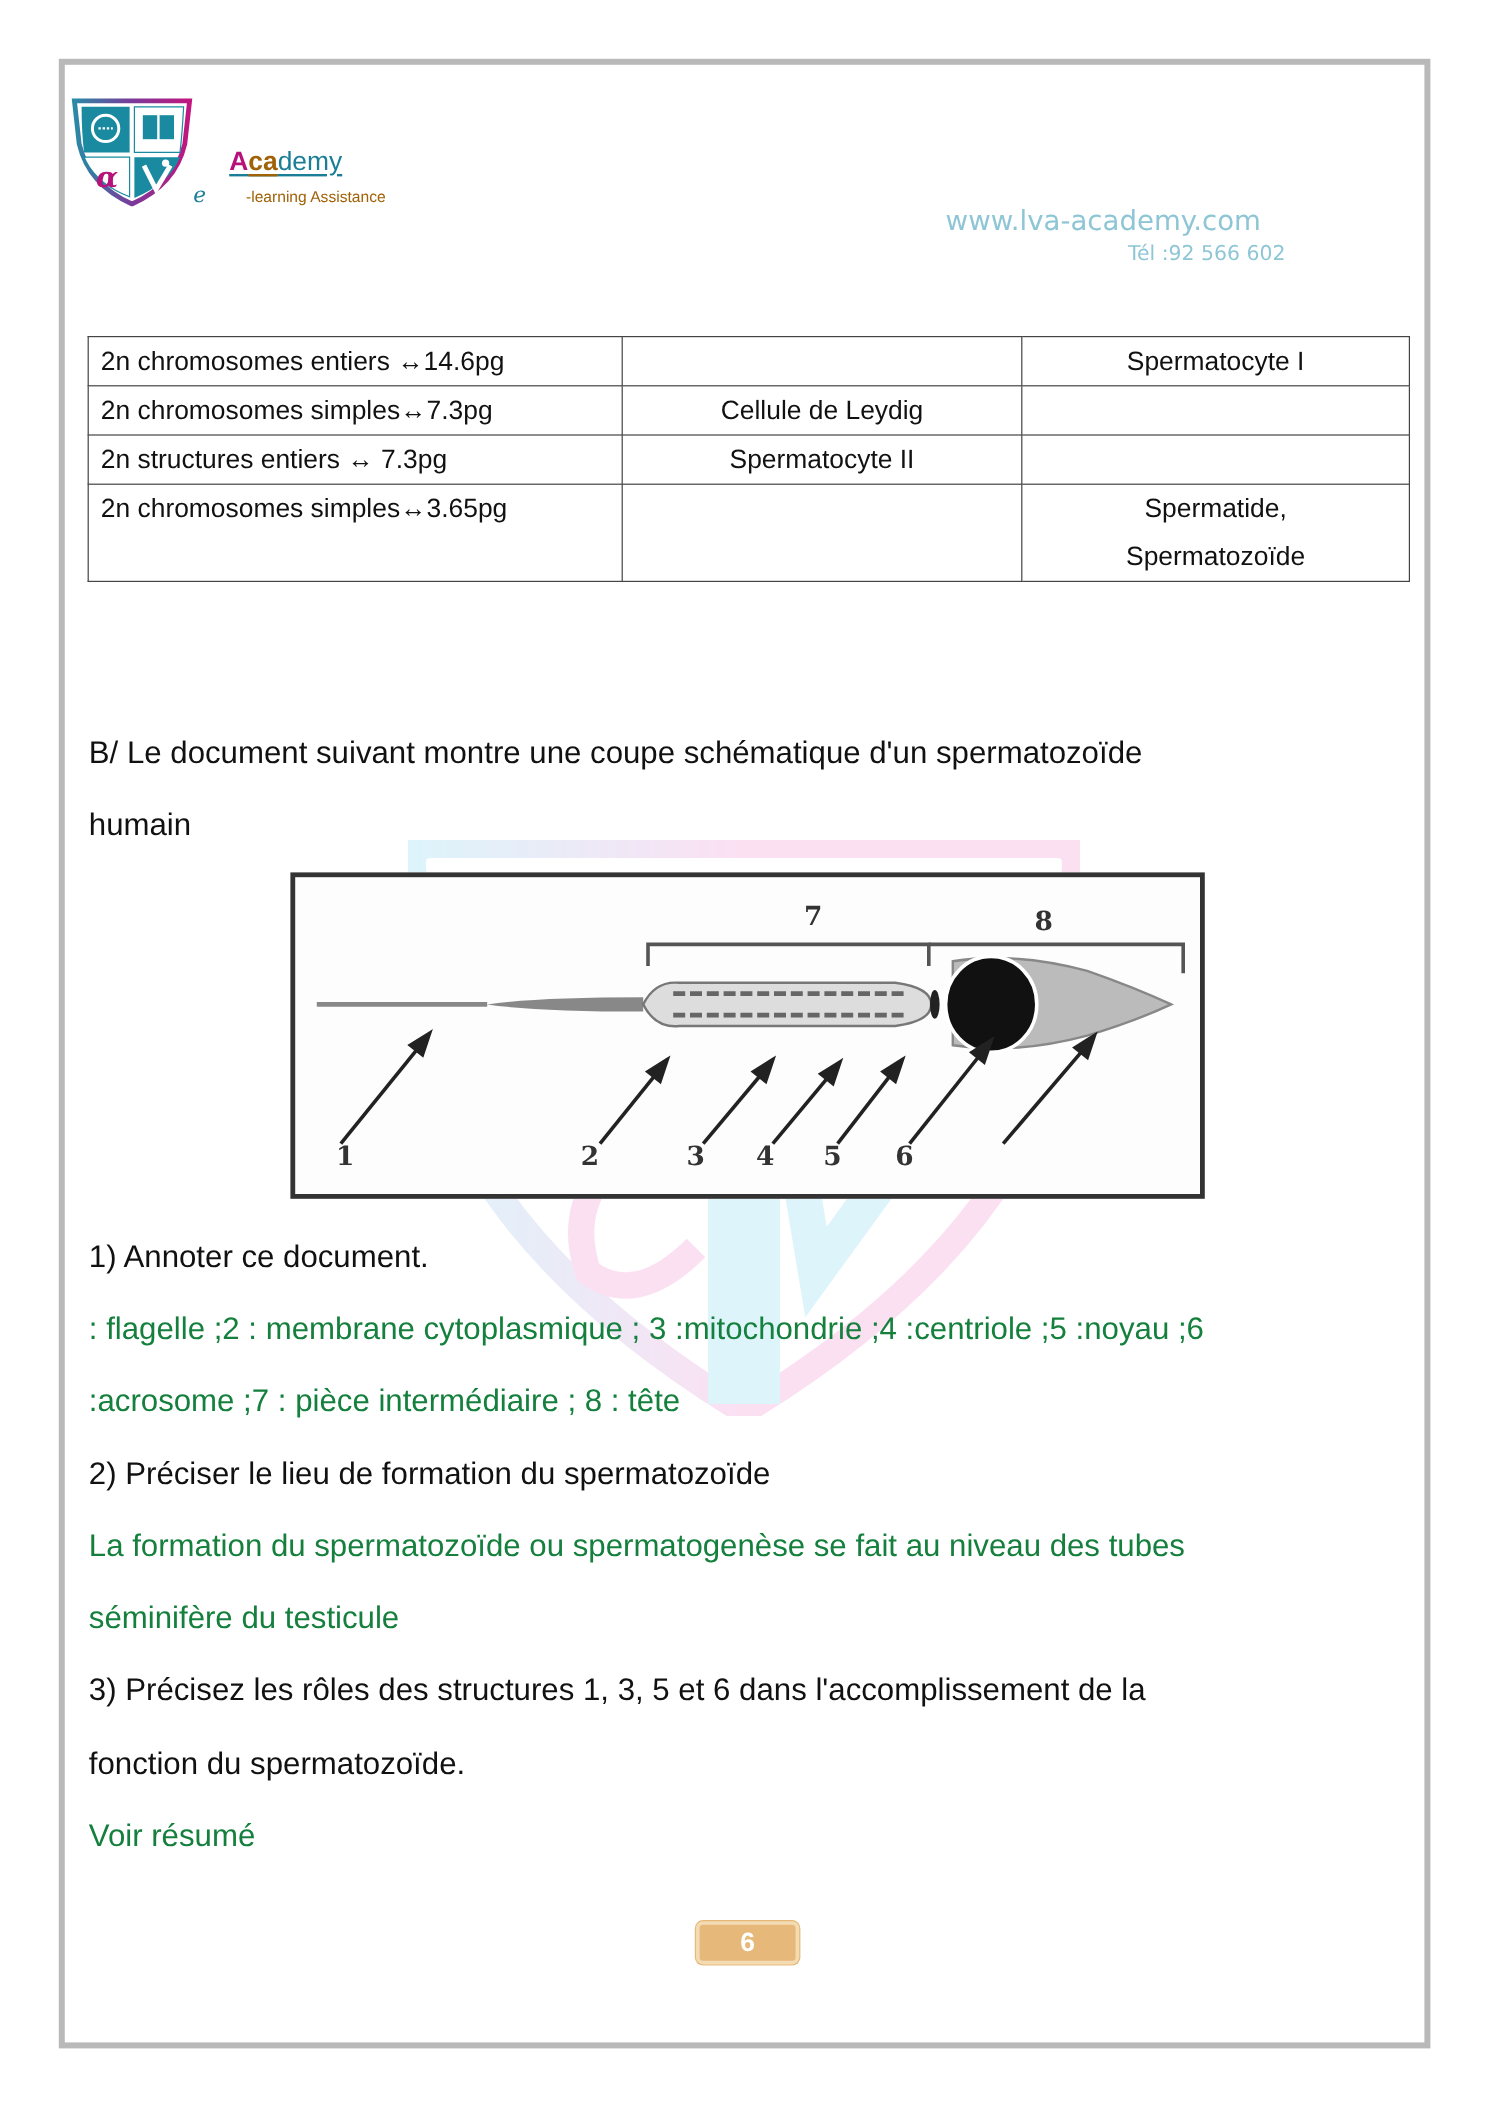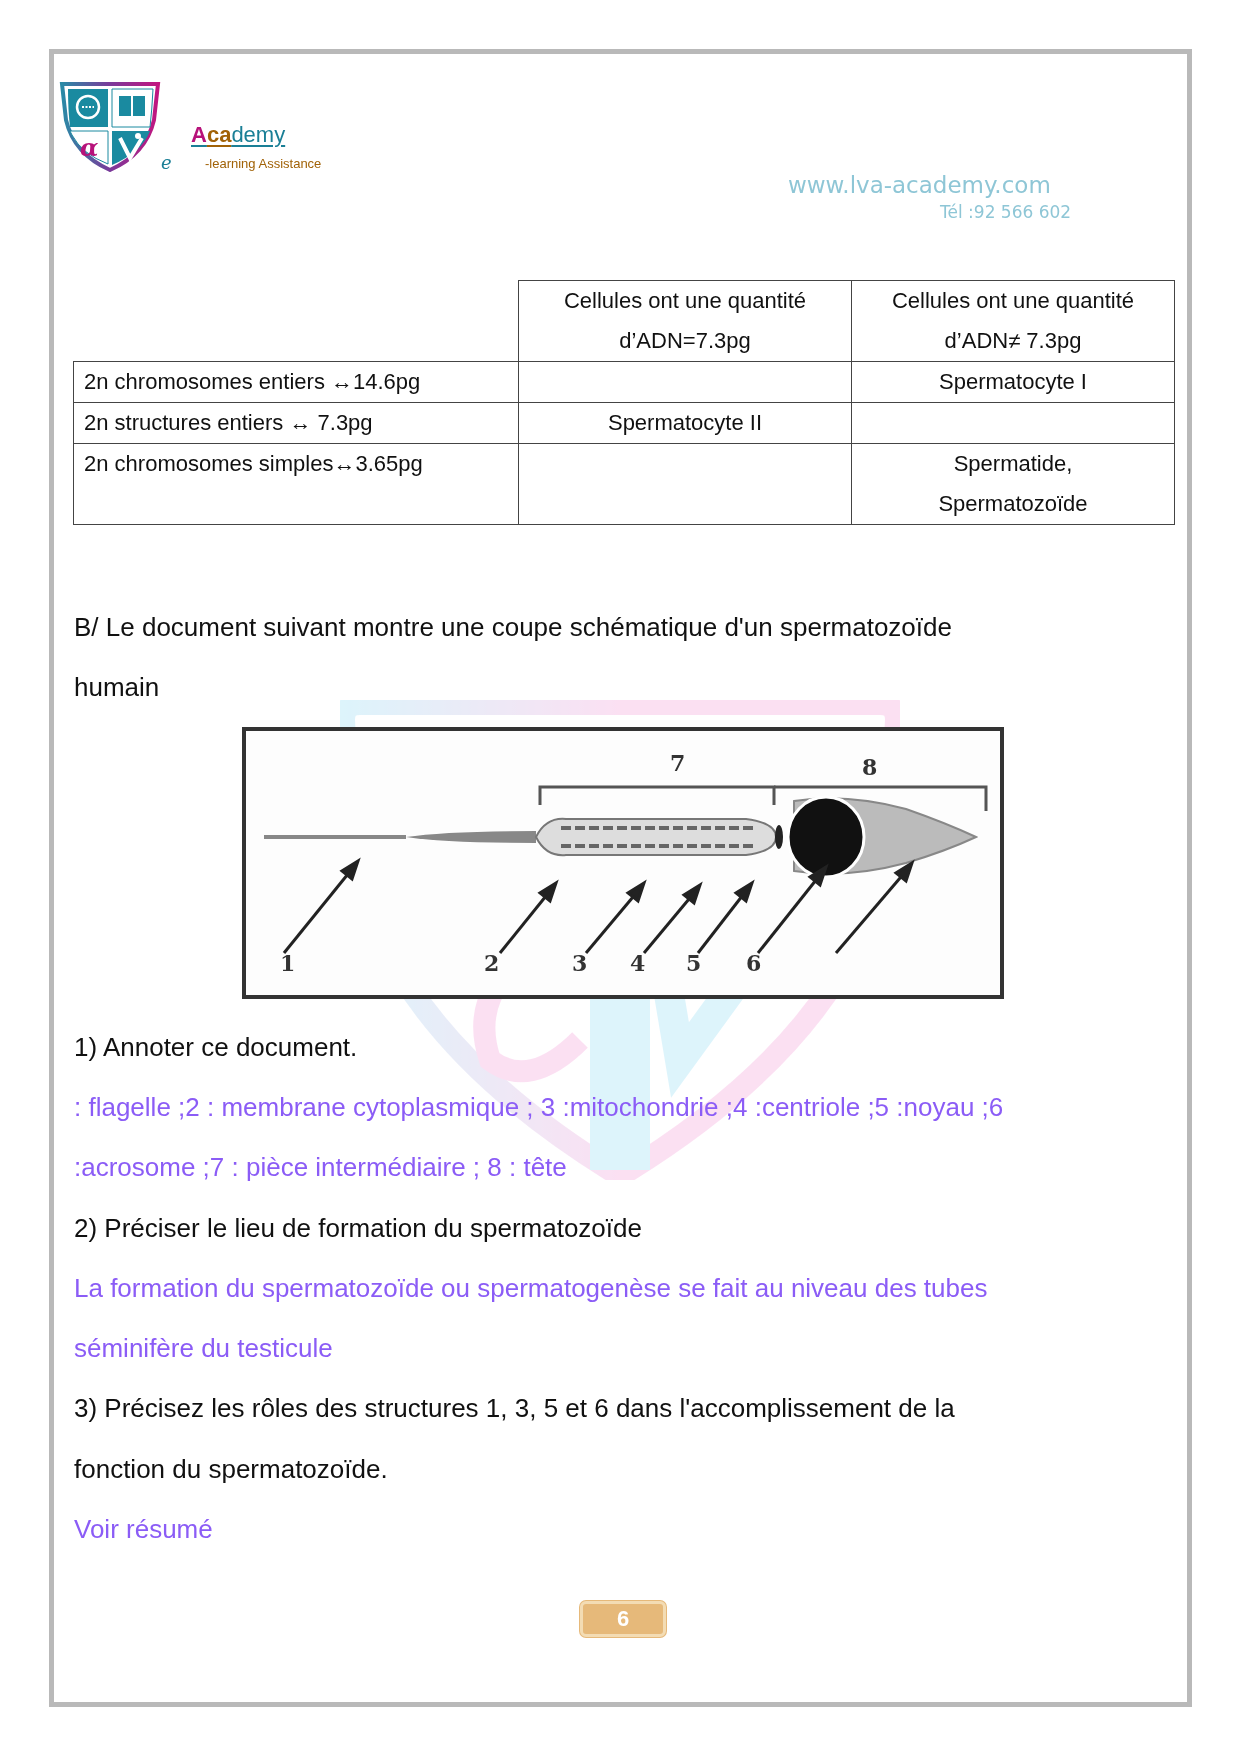--- a/index.html
+++ b/index.html
@@ -30,21 +30,21 @@
     .dna-table td.col0 { width: 424px; text-align: left; }
     .dna-table td.col1 { width: 312px; text-align: center; }
     .dna-table td.col2 { width: 302px; text-align: center; }
     .dna-table td.blank-head { border-top: none; border-left: none; }
     .dna-table tr.head td { height: 80px; line-height: 40px; }
     .dna-table tr.tall td { height: 80px; }
 
     
     .text { position: absolute; left: 74px; font-size: 26px; line-height: 30px; white-space: nowrap; }
     .q { color: #111; }
-    .a { color: #8b5cf6; }
+    .a { color: #15803d; }
 
     
     .watermark { position: absolute; left: 340px; top: 700px; width: 560px; height: 480px; opacity: 0.35; }
 
     
     .diagram { position: absolute; left: 242px; top: 727px; width: 762px; height: 272px;
                border: 4px solid #333; background: #fdfdfd; box-sizing: border-box; }
     .diagram svg { position: absolute; left: 0; top: 0; }
 
     
@@ -102,35 +102,29 @@
     </defs>
     <path d="M4 20 Q4 4 20 4 L540 4 Q556 4 556 20 L550 140 Q520 330 280 476 Q40 330 10 140 Z" fill="none" stroke="url(#wm)" stroke-width="22"></path>
     <path d="M180 260 Q130 300 150 360 Q190 390 240 340" fill="none" stroke="#f5a8dc" stroke-width="22"></path>
     <path d="M280 220 L280 470" stroke="#9fe0f5" stroke-width="60"></path>
     <path d="M320 240 L340 360 L420 250" fill="none" stroke="#9fe0f5" stroke-width="30"></path>
   </svg>
 </div>
 
 <table class="dna-table">
   <tbody>
-      <tr class="head">
-    <td class="col0 blank-head"></td>
-    <td class="col1">
-      <div>Cellules ont une quantité</div>
-      <div>d’ADN=7.3pg</div>
-    </td>
-    <td class="col2">
-      <div>Cellules ont une quantité</div>
-      <div>d’ADN≠ 7.3pg</div>
-    </td>
-  </tr>
   <tr>
     <td class="col0">2n chromosomes entiers ↔14.6pg</td>
     <td class="col1"></td>
     <td class="col2">Spermatocyte I</td>
+  </tr>
+  <tr>
+    <td class="col0">2n chromosomes simples↔7.3pg</td>
+    <td class="col1">Cellule de Leydig</td>
+    <td class="col2"></td>
   </tr>
   <tr>
     <td class="col0">2n structures entiers ↔ 7.3pg</td>
     <td class="col1">Spermatocyte II</td>
     <td class="col2"></td>
   </tr>
   <tr class="tall">
     <td class="col0">2n chromosomes simples↔3.65pg</td>
     <td class="col1"></td>
     <td class="col2">

